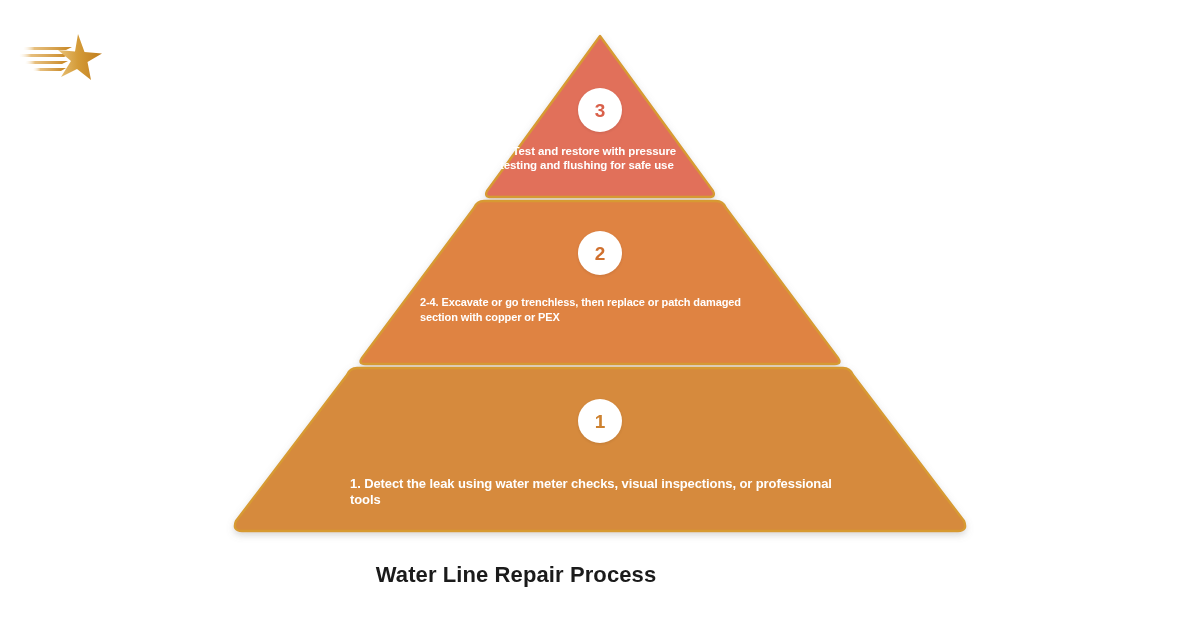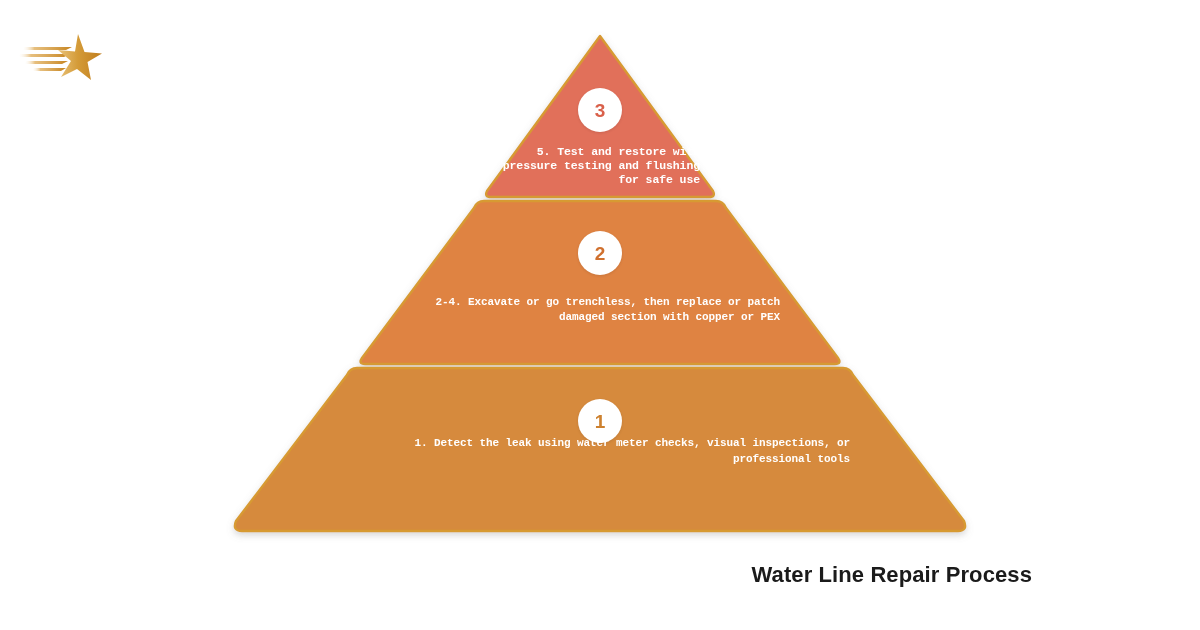--- a/index.html
+++ b/index.html
@@ -76,53 +76,53 @@
   }
   #badge-3 { left: 578px; top: 88px;  color: #d9604a; }
   #badge-2 { left: 578px; top: 231px; color: #d0702e; }
   #badge-1 { left: 578px; top: 399px; color: #cd812f; }
 
   
   .tier-text {
     position: absolute;
     color: #ffffff;
     font-weight: bold;
-    text-align: right;
-    font-family: Liberation Mono, monospace;
+    text-align: left;
+    font-family: Liberation Sans, sans-serif;
     letter-spacing: -0.1px;
   }
   #text-3 {
     left: 500px;
     top: 145px;
     width: 200px;
     font-size: 11.5px;
     line-height: 13.8px;
   }
   #text-2 {
     left: 420px;
     top: 295px;
     width: 360px;
     font-size: 11px;
     line-height: 14.6px;
   }
   #text-1 {
     left: 350px;
-    top: 435px;
+    top: 476px;
     width: 500px;
-    font-size: 11px;
+    font-size: 13px;
     line-height: 16px;
   }
 
   
   #chart-title {
     position: absolute;
     left: 0;
     top: 562px;
     width: 1032px;
-    text-align: right;
+    text-align: center;
     font-size: 22px;
     font-weight: bold;
     color: #1b1b1b;
     font-family: "Liberation Sans", sans-serif;
     letter-spacing: 0.1px;
   }
 </style>
 </head>
 <body>
 

